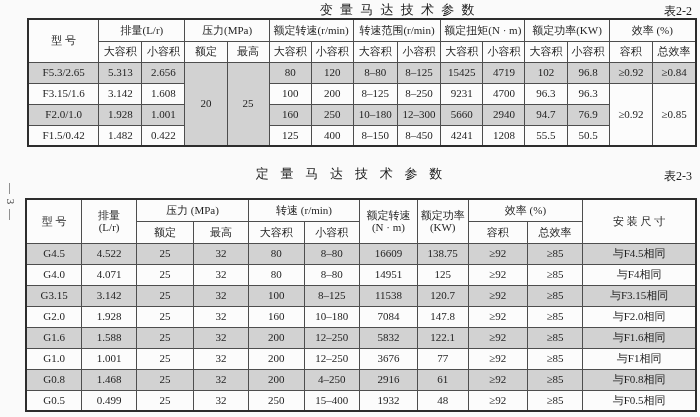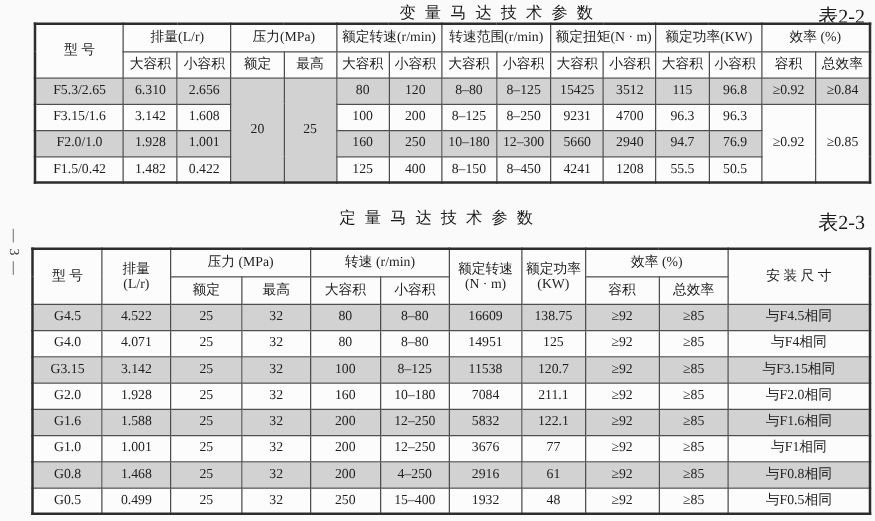--- a/index.html
+++ b/index.html
@@ -6,25 +6,25 @@
   body{
     width:700px;height:417px;overflow:hidden;position:relative;
     background:#fafafa;color:#1e1e1e;
     font-family:"Liberation Serif","DejaVu Serif",serif;
   }
   .title{
     position:absolute;left:0;width:100%;text-align:center;
     font-size:13px;letter-spacing:2px;color:#1a1a1a;
   }
   .table-tag{
-    position:absolute;right:8px;font-size:16px;color:#1a1a1a;
+    position:absolute;right:8px;font-size:12px;color:#1a1a1a;
   }
   #title1{top:1px;padding-left:48px;}
   #tag1{top:3px;}
-  #title2{top:165px;}
+  #title2{top:165px;font-family:Liberation Mono, monospace;}
   #tag2{top:168px;}
   #page-num{
     position:absolute;left:-9px;top:196px;width:40px;text-align:center;
     transform:rotate(90deg);font-size:11px;letter-spacing:1px;color:#333;
   }
   table{
     position:absolute;border-collapse:collapse;table-layout:fixed;
     background:#fcfcfc;border:2px solid #2d2d2d;
   }
   #table1{left:27px;top:18px;width:670px;}
@@ -89,31 +89,31 @@
     <td>小容积</td>
     <td>大容积</td>
     <td>小容积</td>
     <td>大容积</td>
     <td>小容积</td>
     <td>容积</td>
     <td>总效率</td>
   </tr>
   <tr class="shaded">
     <td>F5.3/2.65</td>
-    <td>6.310</td>
+    <td>5.313</td>
     <td>2.656</td>
     <td rowspan="4" class="wcell">20</td>
     <td rowspan="4" class="wcell">25</td>
     <td>80</td>
     <td>120</td>
     <td>8–80</td>
     <td>8–125</td>
     <td>15425</td>
-    <td>3512</td>
-    <td>115</td>
+    <td>4719</td>
+    <td>102</td>
     <td>96.8</td>
     <td>≥0.92</td>
     <td>≥0.84</td>
   </tr>
   <tr>
     <td>F3.15/1.6</td>
     <td>3.142</td>
     <td>1.608</td>
     <td>100</td>
     <td>200</td>
@@ -234,21 +234,21 @@
     <td>与F3.15相同</td>
   </tr>
   <tr>
     <td>G2.0</td>
     <td>1.928</td>
     <td>25</td>
     <td>32</td>
     <td>160</td>
     <td>10–180</td>
     <td>7084</td>
-    <td>211.1</td>
+    <td>147.8</td>
     <td>≥92</td>
     <td>≥85</td>
     <td>与F2.0相同</td>
   </tr>
   <tr class="shaded">
     <td>G1.6</td>
     <td>1.588</td>
     <td>25</td>
     <td>32</td>
     <td>200</td>

